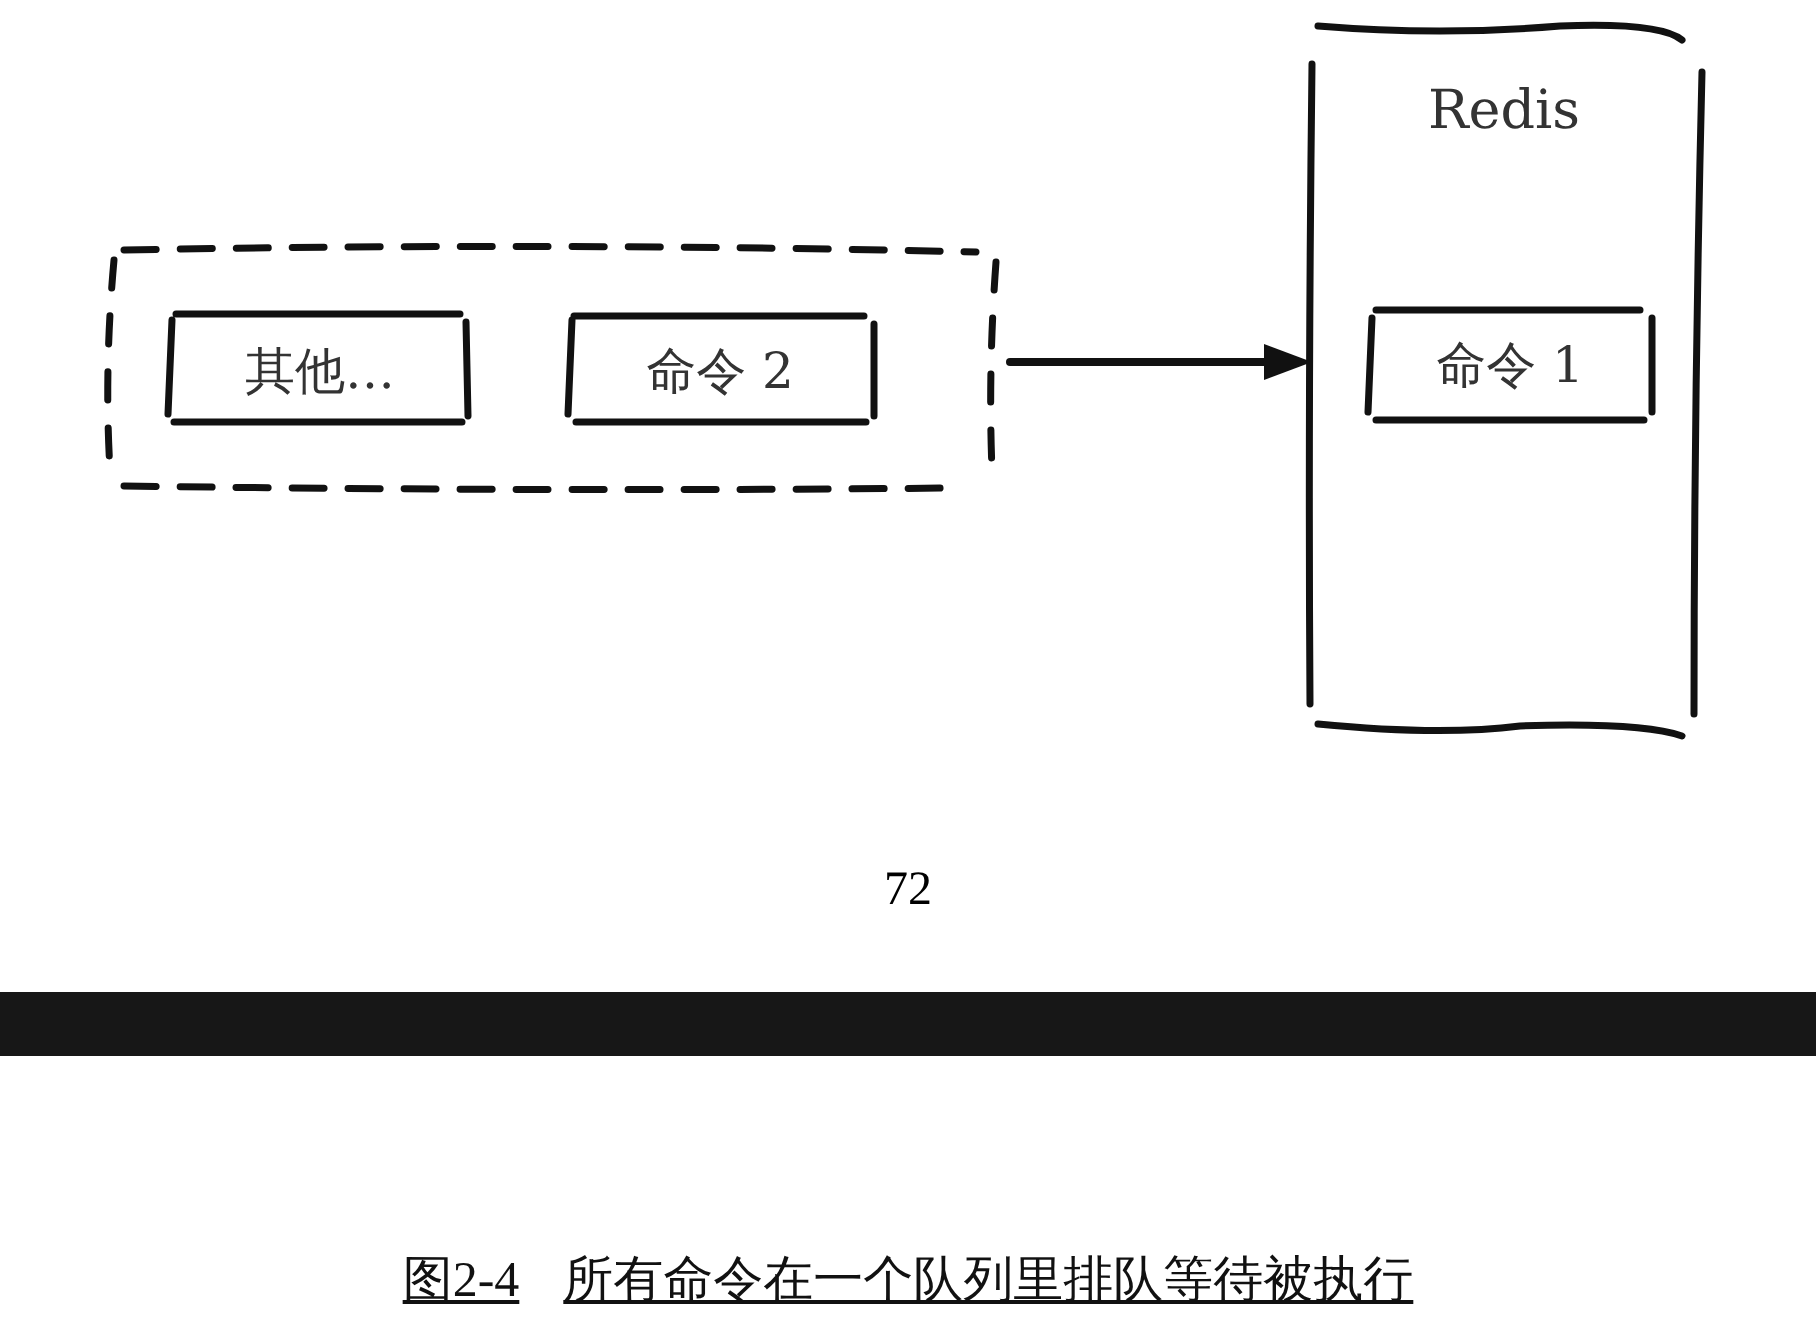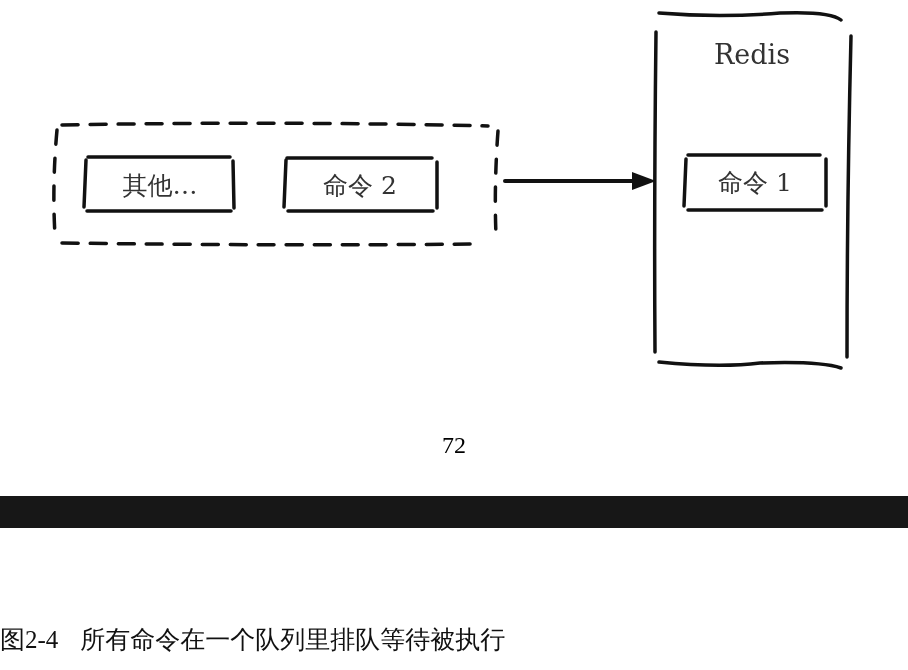--- a/index.html
+++ b/index.html
@@ -7,23 +7,24 @@
     .diagram { position: absolute; left: 0; top: 0; width: 908px; height: 380px; }
     .hand-text { font-family: "DejaVu Serif", serif; fill: #333333; }
     .page-number {
       position: absolute; left: 0; width: 908px; top: 432px; text-align: center;
       font-family: "Liberation Serif", serif; font-size: 24px; color: #000;
     }
     .dark-band {
       position: absolute; left: 0; top: 496px; width: 908px; height: 32px; background: #171717;
     }
     .caption {
-      position: absolute; left: 0; width: 908px; top: 623px; text-align: left;
+      position: absolute; left: 0; width: 908px; top: 623px; text-align: center;
       font-family: "Liberation Serif", serif; font-size: 25px; color: #111;
       letter-spacing: 0px;
+      text-decoration: underline;
     }
     .caption .gap { display: inline-block; width: 22px; }
   </style>
 </head>
 <body>
 
 <svg class="diagram" width="908" height="380" viewBox="0 0 908 380" xmlns="http://www.w3.org/2000/svg">
 
   <g fill="none" stroke="#111" stroke-width="3.5" stroke-linecap="round">
     <path d="M62 125 Q280 121 488 126" stroke-dasharray="16 12"></path>

